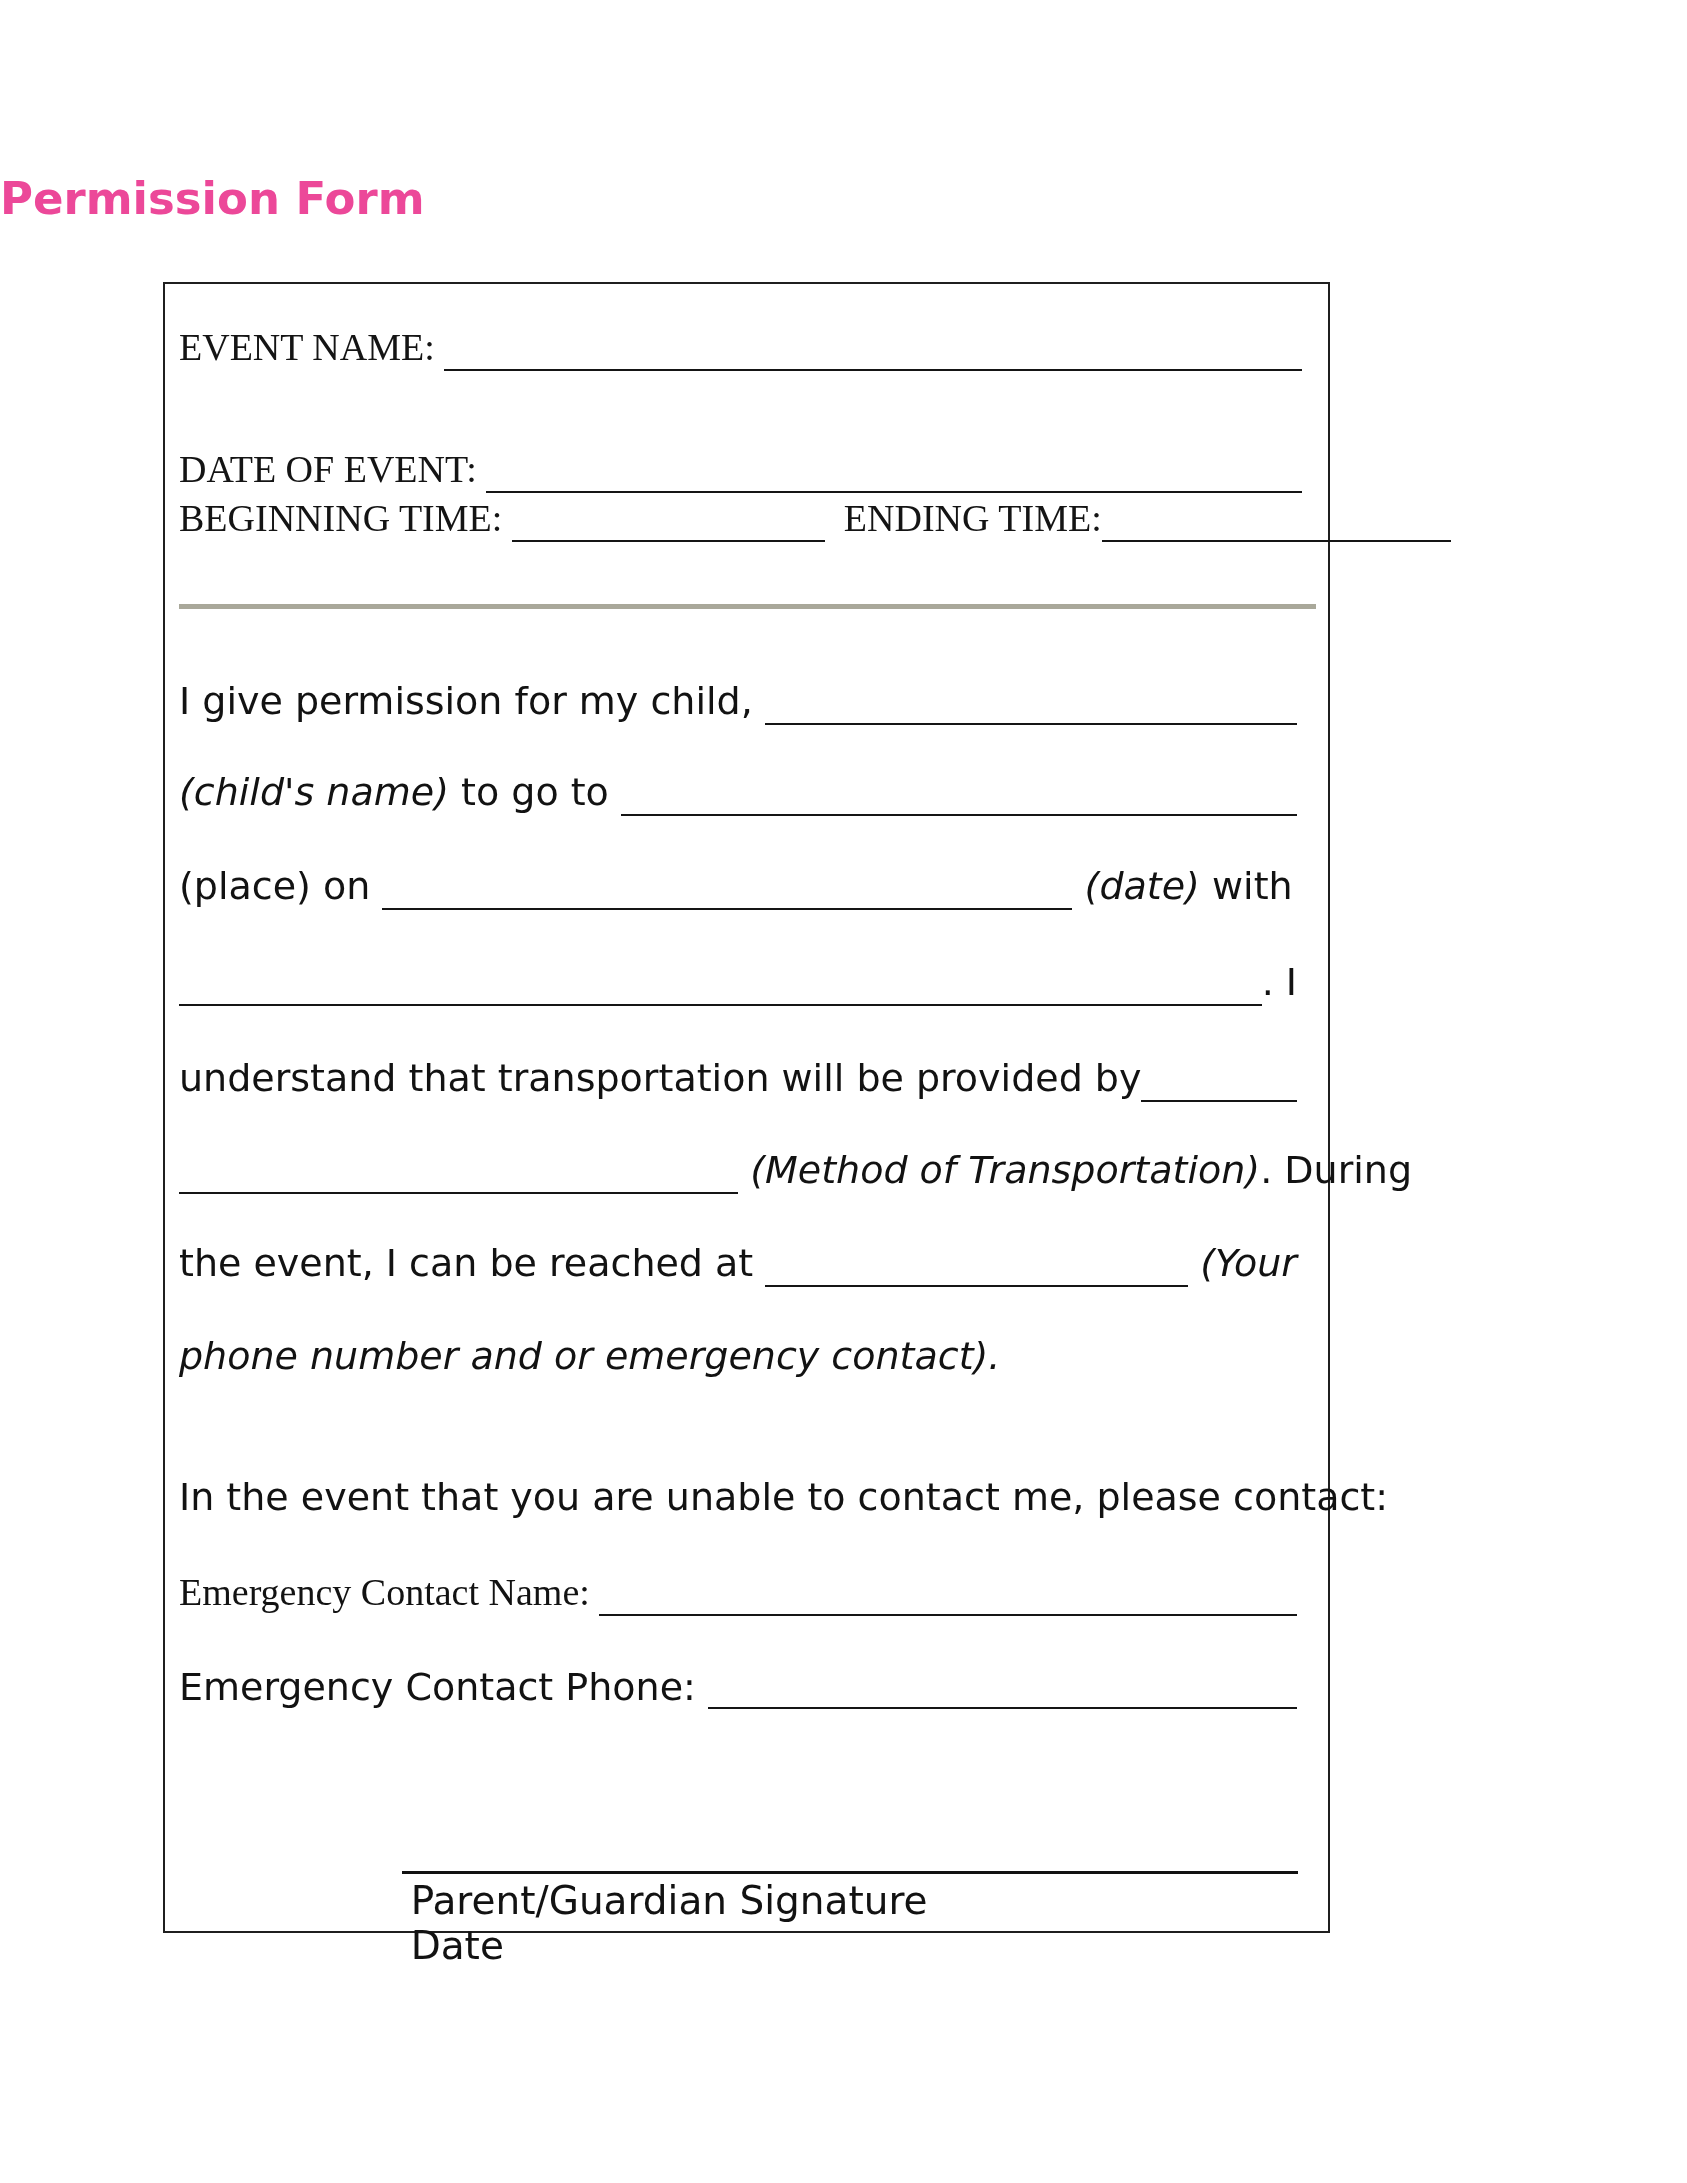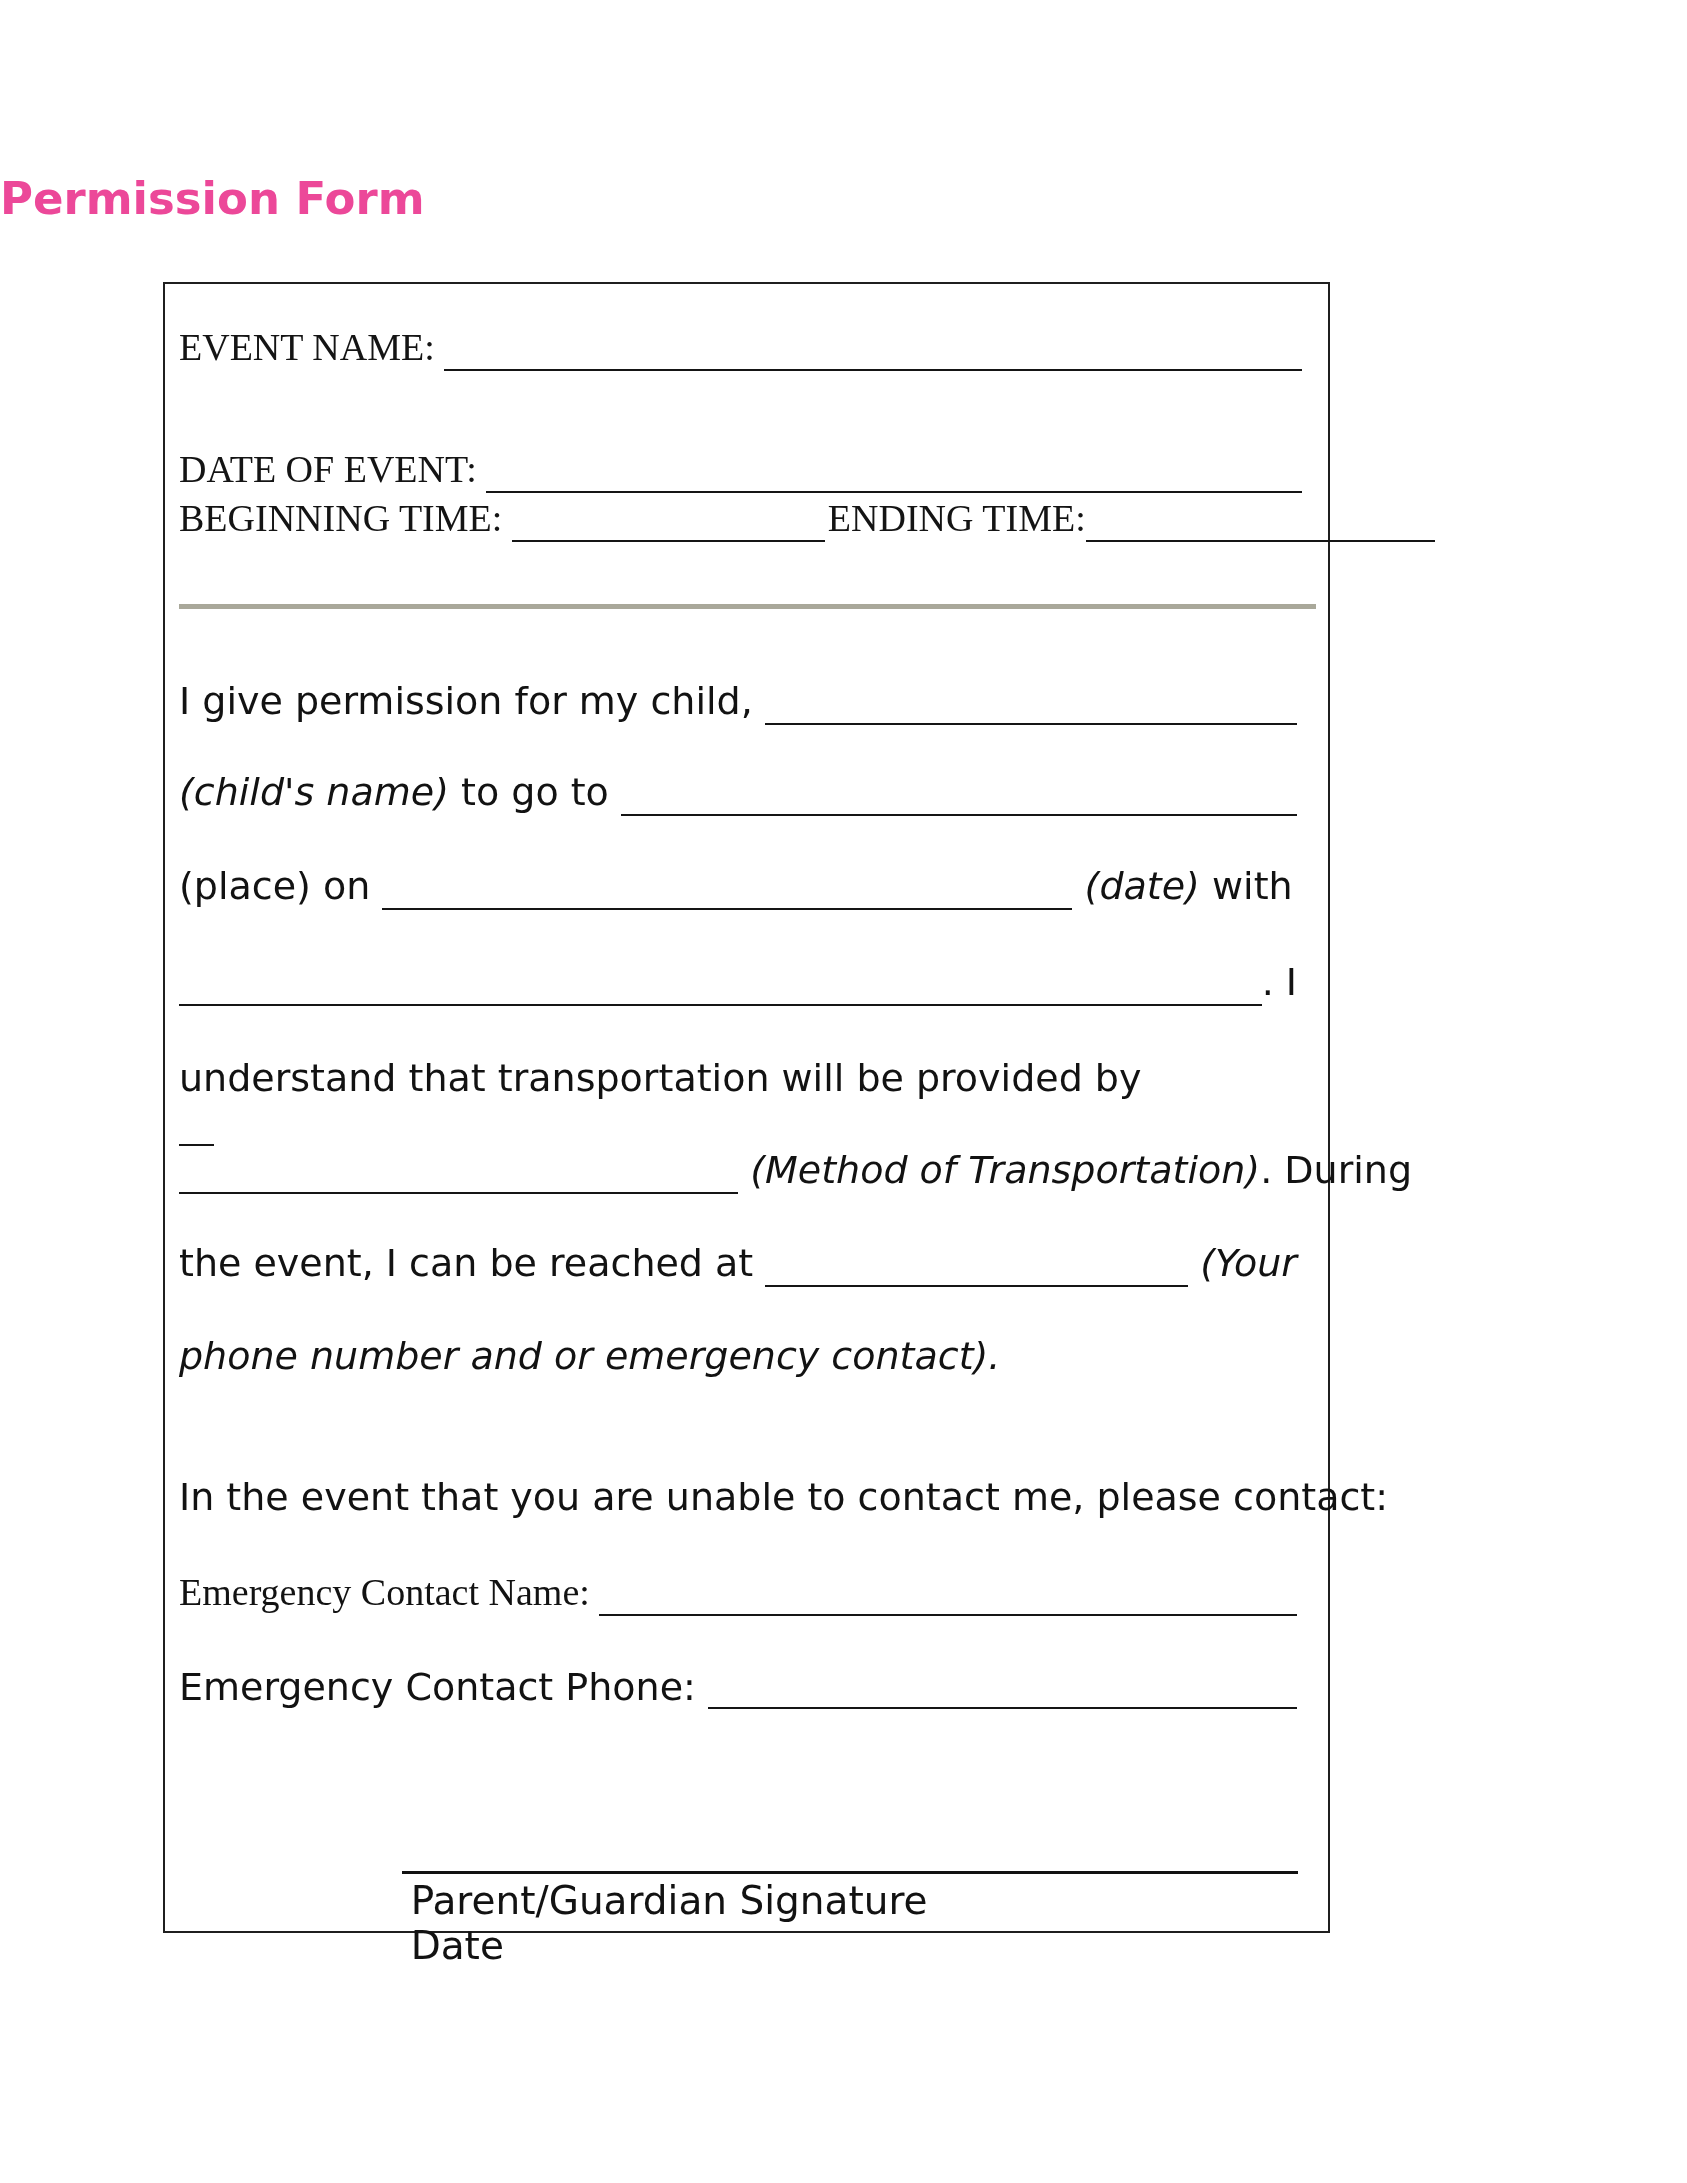--- a/index.html
+++ b/index.html
@@ -53,31 +53,31 @@
   .fill-fixed {
     flex:0 0 auto;
     border-bottom:2.6px solid #151515;
   }
   .divider {
     position:absolute;
     left:14px; right:12.2px;
     top:320px; height:5.2px;
     background:#a9a89a;
   }
-  .gap-left { margin-left:3px; }
+  .gap-left { margin-left:19px; }
   .sp-right { margin-right:12.2px; }
   
   #row-event   { top:41px;  }
   #row-date    { top:163px; }
   #row-time    { top:212px; }
   #line1  { top:395px;  }
   #line2  { top:486px;  }
   #line3  { top:580px;  }
   #line4  { top:676px;  }
-  #line5  { top:772px;flex-direction:column;  }
+  #line5  { top:772px;  }
   #line6  { top:864px;  }
   #line7  { top:957px; }
   #line8  { top:1050px; }
   #line9  { top:1191px; }
   #line10 { top:1286px;font-family:Liberation Serif, serif; }
   #line11 { top:1379px;align-items:flex-end; }
   .w-begin  { width:313px; }
   .w-end    { width:349px; }
   .w-place  { width:690px; }
   .w-method { width:559px; }

